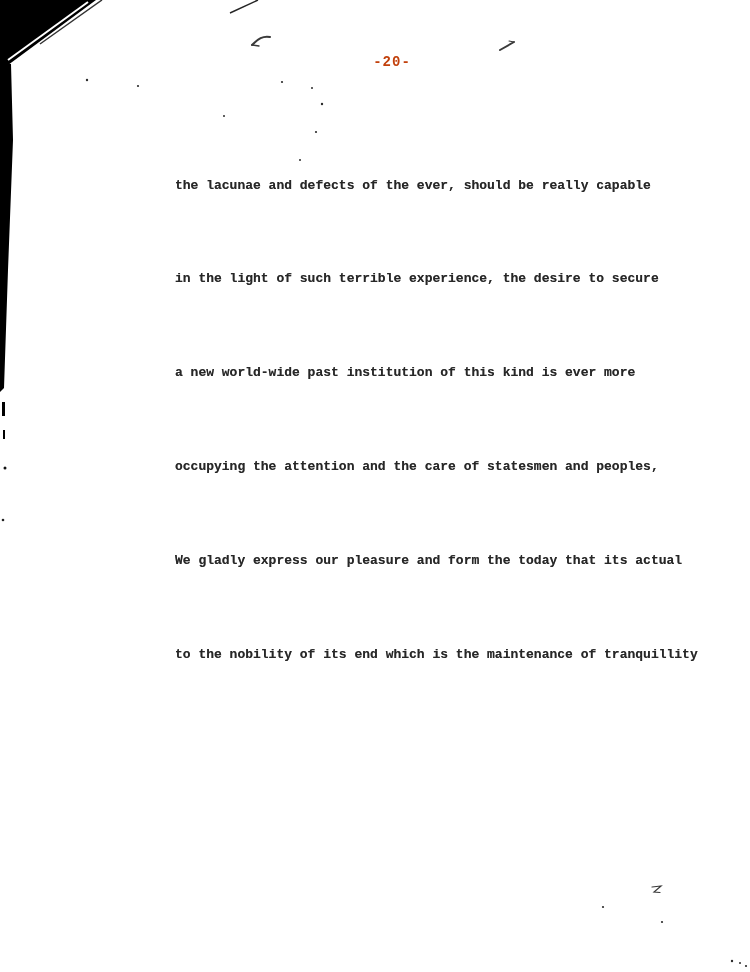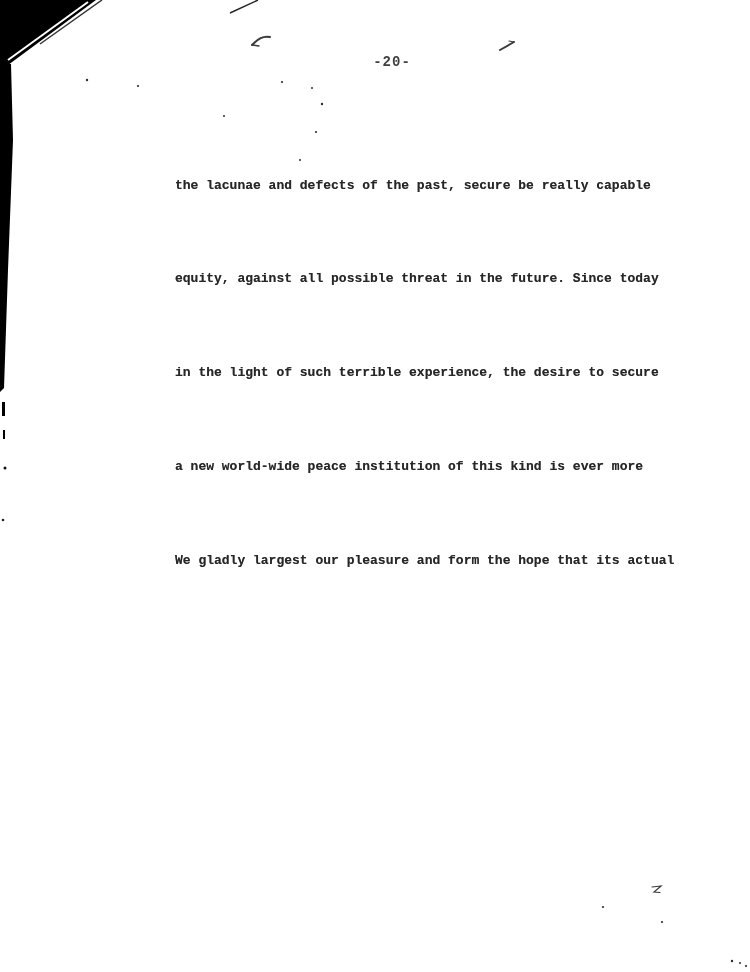--- a/index.html
+++ b/index.html
@@ -25,21 +25,21 @@
   }
   .page-number {
     position: absolute;
     top: 54px;
     left: 357px;
     width: 70px;
     text-align: center;
     font-size: 14px;
     font-weight: bold;
     letter-spacing: 1px;
-    color: #404040;
+    color: #c2410c;
   }
   .text-block {
     position: absolute;
     left: 175px;
     top: 107px;
     width: 555px;
     font-size: 13px;
     font-weight: bold;
     line-height: 31.3px;
     color: #272727;
@@ -95,25 +95,26 @@
       </g>
       <g>
         <path d="M 652,887 L 661,886 L 654,892 L 660,892.5" stroke-width="1.2"></path>
       </g>
     </g>
   </svg>
 
   <div class="page-number">-20-</div>
 
   <div class="text-block">
-    <div class="tline">the lacunae and defects of the past, secure be really capable</div>
-    <div class="tline">equity, against all possible threat in the future. Since today</div>
+    <div class="tline">the lacunae and defects of the ever, should be really capable</div>
     <div class="tline">in the light of such terrible experience, the desire to secure</div>
-    <div class="tline">a new world-wide peace institution of this kind is ever more</div>
-    <div class="tline">We gladly largest our pleasure and form the hope that its actual</div>
+    <div class="tline">a new world-wide past institution of this kind is ever more</div>
+    <div class="tline">occupying the attention and the care of statesmen and peoples,</div>
+    <div class="tline">We gladly express our pleasure and form the today that its actual</div>
+    <div class="tline">to the nobility of its end which is the maintenance of tranquillity</div>
     
     
     
     
     
     
     
     
     
     

